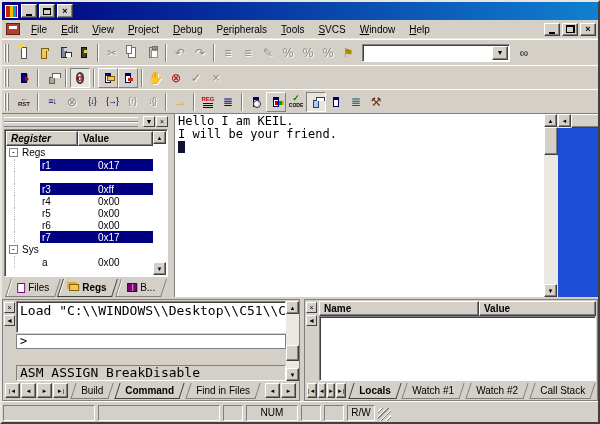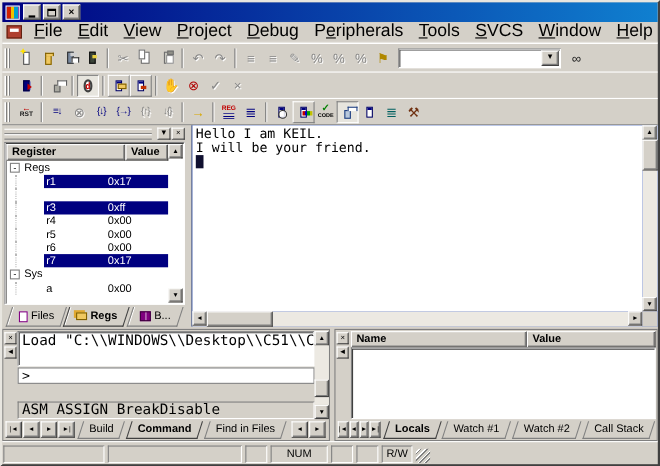--- a/index.html
+++ b/index.html
@@ -16,21 +16,21 @@
   .g-min{width:6px;height:2px;background:#000;margin-top:7px;}
   .g-max{width:8px;height:7px;border:1px solid #000;border-top:2px solid #000;}
   .g-rst{position:relative;width:9px;height:8px;}
   .g-rst::before{content:"";position:absolute;right:0;top:0;width:6px;height:5px;border:1px solid #000;border-top-width:2px;}
   .g-rst::after{content:"";position:absolute;left:0;bottom:0;width:6px;height:5px;border:1px solid #000;border-top-width:2px;background:#d4d0c8;}
 
   
   .menubar{height:19px;flex:0 0 19px;display:flex;align-items:center;padding:0 2px;border-bottom:1px solid #e9e7e1;}
   .mdi-sysicon{width:14px;height:12px;margin:0 4px 0 2px;background:#b04030;border:1px solid #602010;position:relative;flex:0 0 auto;}
   .mdi-sysicon::before{content:"";position:absolute;top:2px;left:2px;width:8px;height:3px;background:#fff;}
-  .menu-item{font-size:16px;padding:2px 7px;color:#000;white-space:nowrap;}
+  .menu-item{font-size:10px;padding:2px 7px;color:#000;white-space:nowrap;}
   .menu-items{display:flex;flex:1;}
   .mdibtn{width:16px;height:13px;}
 
   
   .toolbar{display:flex;align-items:center;padding:2px 1px;border-top:1px solid #fff;}
   .tb1{height:26px;flex:0 0 26px;}
   .tb2{height:24px;flex:0 0 24px;}
   .tb3{height:24px;flex:0 0 24px;}
   .tgrip{width:7px;height:18px;margin:0 3px 0 1px;background:linear-gradient(90deg,#fff 0 1px,#808080 1px 2px,#d4d0c8 2px 3px,#fff 3px 4px,#808080 4px 5px,#d4d0c8 5px);flex:0 0 auto;}
   .tsep{width:2px;height:18px;border-left:1px solid #808080;border-right:1px solid #fff;margin:0 3px;flex:0 0 auto;}
@@ -87,21 +87,21 @@
 
   .regpane{width:168px;flex:0 0 168px;display:flex;flex-direction:column;background:#d4d0c8;padding:1px 2px 0 2px;min-height:0;}
   .gripper{height:12px;flex:0 0 12px;position:relative;margin:1px 0;}
   .gripper::before,.gripper::after{content:"";position:absolute;left:0;right:30px;height:3px;border-top:1px solid #fff;border-bottom:1px solid #808080;}
   .gripper::before{top:1px;} .gripper::after{top:6px;}
   .gripbtns{position:absolute;right:0;top:0;display:flex;gap:1px;}
   .gripbtn{width:12px;height:11px;background:#d4d0c8;border:1px solid;border-color:#fff #404040 #404040 #fff;font-size:7px;line-height:9px;text-align:center;padding:0;}
   .tree-wrap{flex:1;position:relative;background:#fff;border:1px solid;border-color:#808080 #fff #fff #808080;box-shadow:inset 1px 1px 0 #404040;padding:1px 14px 1px 1px;display:flex;flex-direction:column;min-height:0;overflow:hidden;}
   .tree-head{display:flex;height:15px;flex:0 0 15px;gap:0;}
   .hcell{background:#d4d0c8;border:1px solid;border-color:#fff #404040 #404040 #fff;box-shadow:inset -1px -1px 0 #808080;font-size:10px;font-weight:bold;padding:1px 4px;}
-  .hc-reg{width:108px;} .hc-val{flex:1;}
+  .hc-reg{width:72px;font-style:italic;} .hc-val{flex:1;}
   .tree-body{flex:1;overflow:hidden;font-size:10px;}
   .rrow{display:flex;align-items:center;height:12px;}
   .rrow.root{height:13px;}
   .expander{width:9px;height:9px;border:1px solid #808080;background:#fff;font:8px/7px "DejaVu Sans Mono",monospace;text-align:center;margin:0 4px 0 3px;color:#000;}
   .rootname{font-size:10px;}
   .rgutter{width:26px;flex:0 0 26px;background:#fff;height:100%;border-left:1px dotted #b8b8b8;margin-left:8px;}
   .rowbody{flex:1;display:flex;height:100%;align-items:center;}
   .cname{width:58px;padding-left:2px;}
   .cval{flex:1;}
   .rrow.sel .rowbody{background:#000080;color:#fff;}
@@ -111,21 +111,21 @@
   .tabrow{height:20px;flex:0 0 20px;display:flex;align-items:stretch;padding:2px 0 0 4px;}
   .tab{transform:skewX(-18deg);border:1px solid #808080;border-top:none;background:#d4d0c8;margin-right:2px;padding:0 8px;display:flex;align-items:center;box-shadow:inset 1px 0 0 #fff;}
   .tab>span{transform:skewX(18deg);font-size:10px;white-space:nowrap;display:flex;align-items:center;gap:3px;}
   .tab.active{font-weight:bold;border-color:#404040;position:relative;z-index:2;background:#d4d0c8;}
   .ti{display:inline-block;position:relative;}
   .ti-doc{width:8px;height:10px;background:#fff;border:1px solid #800080;}
   .ti-folders{width:10px;height:7px;background:#f0c860;border:1px solid #806000;box-shadow:-2px -2px 0 #e0a830;}
   .ti-book{width:10px;height:9px;background:#800080;border:1px solid #400040;}
   .ti-book::before{content:"";position:absolute;left:4px;top:0;width:1px;height:100%;background:#d0a0d0;}
 
-  .serial{flex:1;display:flex;flex-direction:column;min-width:0;background:#1d4ed8;border-left:1px solid #808080;}
+  .serial{flex:1;display:flex;flex-direction:row;min-width:0;background:#1d4ed8;border-left:1px solid #808080;}
   .serial-row{flex:1;display:flex;min-height:0;}
   .serial-text{flex:1;font:12px/13px "DejaVu Sans Mono",monospace;color:#000;padding:1px 0 0 3px;background:#fff;overflow:hidden;}
   .cursor{display:inline-block;width:7px;height:12px;background:#101030;}
   .vscroll{width:14px;flex:0 0 14px;background:#ece9e2;display:flex;flex-direction:column;}
   .vscroll .track{flex:1;position:relative;}
   .thumb-v{position:absolute;left:0;width:100%;height:28px;background:#d4d0c8;border:1px solid;border-color:#fff #404040 #404040 #fff;box-shadow:inset -1px -1px 0 #808080;}
   .hscroll-row{height:14px;flex:0 0 14px;display:flex;}
   .hscroll{flex:1;background:#ece9e2;display:flex;}
   .hscroll .track{flex:1;position:relative;}
   .thumb-h{position:absolute;top:0;height:100%;width:60px;background:#d4d0c8;border:1px solid;border-color:#fff #404040 #404040 #fff;box-shadow:inset -1px -1px 0 #808080;}

